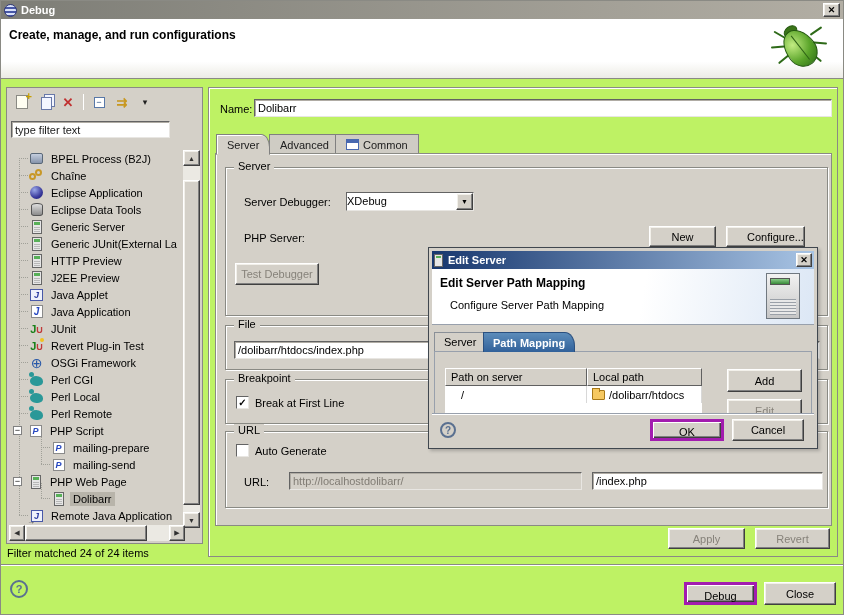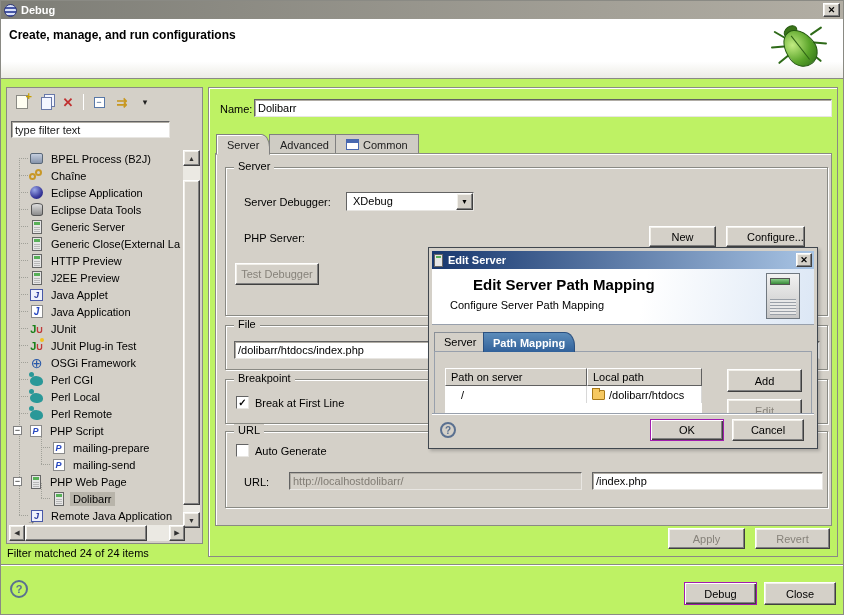--- a/index.html
+++ b/index.html
@@ -2,21 +2,21 @@
 <html><head>
 <meta charset="utf-8">
 <style>
   * { box-sizing: border-box; margin:0; padding:0; }
   body { width:844px; height:615px; font-family:"Liberation Sans",sans-serif; font-size:11px; color:#000; }
   .win { position:relative; width:844px; height:615px; background:#bef264; overflow:hidden; border:1px solid #8a8a84; }
 
   
   .raised { background:#d4d0c8; border:1px solid; border-color:#ffffff #404040 #404040 #ffffff; box-shadow: inset -1px -1px 0 #808080, inset 1px 1px 0 #f2f0ea; }
   .btn { display:flex; align-items:center; justify-content:center; background:#d4d0c8; border:1px solid; border-color:#ffffff #404040 #404040 #ffffff; box-shadow: inset -1px -1px 0 #808080, inset 1px 1px 0 #f2f0ea; font-size:11px; cursor:default; }
-  .btn.default { border:1px solid #a21caf; box-shadow: inset 1px 1px 0 #fff, inset -1px -1px 0 #404040, inset -2px -2px 0 #808080; }
+  .btn.default { border:3px solid #a21caf; box-shadow: inset 1px 1px 0 #fff, inset -1px -1px 0 #404040, inset -2px -2px 0 #808080; align-items: flex-end; }
   .btn.disabled { color:#86827a; }
   .tin { background:#fff; border:1px solid; border-color:#636363 #e8e6e2 #e8e6e2 #636363; box-shadow: inset 1px 1px 0 #b0aca4; font:11px "Liberation Sans",sans-serif; padding:0 3px; }
   .tin.disabled { background:#d4d0c8; color:#807c74; }
   .sunken-box { background:#fff; border:1px solid; border-color:#636363 #e8e6e2 #e8e6e2 #636363; }
 
   
   .titlebar { position:absolute; left:0; top:0; right:0; height:18px; background:linear-gradient(to right,#7d7d76,#b2aea4); display:flex; align-items:center; gap:4px; padding:0 3px; color:#fff; font-weight:bold; }
   .logo { width:13px; height:13px; border-radius:50%; background:repeating-linear-gradient(to bottom,#d8e0f8 0 2px,#4858a8 2px 4px); border:1px solid #303878; flex:none; }
   .win-close { margin-left:auto; width:17px; height:14px; font-size:9px; font-weight:bold; color:#000; }
 
@@ -104,34 +104,34 @@
   .tabcontent { position:absolute; left:6px; top:65px; width:617px; height:373px; border:1px solid #8a8a84; background:#d4d0c8; box-shadow: inset 1px 1px 0 #fff; }
 
   .fs { position:absolute; border:1px solid #8a8a84; box-shadow: inset 1px 1px 0 #fff, 1px 1px 0 #fff; }
   .fs .legend { position:absolute; top:-8px; left:8px; background:#d4d0c8; padding:0 4px; }
   .fs-server { left:9px; top:13px; width:603px; height:149px; }
   .fs-file { left:9px; top:171px; width:603px; height:45px; }
   .fs-bp { left:9px; top:225px; width:603px; height:45px; }
   .fs-url { left:9px; top:277px; width:603px; height:77px; }
 
   .combo { position:absolute; display:flex; background:#fff; border:1px solid; border-color:#636363 #e8e6e2 #e8e6e2 #636363; }
-  .combo .cval { flex:1; padding:2px 6px; white-space:nowrap; overflow:hidden; }
+  .combo .cval { flex:1; padding:2px 0; white-space:nowrap; overflow:hidden; }
   .combo .cbtn { width:17px; flex:none; display:flex; align-items:center; justify-content:center; font-size:7px; }
 
   .cbrow { position:absolute; display:flex; align-items:center; gap:6px; }
   .cb { width:13px; height:13px; display:flex; align-items:center; justify-content:center; font-size:10px; font-weight:bold; }
 
   
   .dialog { position:absolute; left:427px; top:246px; width:390px; height:202px; background:#d4d0c8; border:1px solid #40474f; padding:3px; z-index:10; box-shadow:2px 2px 3px rgba(40,40,40,.25); }
   .dlg-titlebar { height:18px; background:linear-gradient(to right,#17376e,#a8c4e4); color:#fff; font-weight:bold; display:flex; align-items:center; gap:5px; padding:0 2px; }
   .dlg-titlebar .mini-server { width:9px; height:13px; background:#e6e6e6; border:1px solid #666; position:relative; flex:none; }
   .dlg-titlebar .mini-server::before { content:""; position:absolute; left:1px; top:1px; right:1px; height:2px; background:#58b058; }
   .dlg-close { margin-left:auto; width:16px; height:14px; font-size:9px; font-weight:bold; color:#000; }
   .dlg-header { height:56px; background:linear-gradient(100deg,#ffffff 55%,#dce7f5); border-bottom:1px solid #98a0ac; position:relative; }
-  .dlg-header .h { position:absolute; left:8px; top:7px; font-size:15px; font-weight:bold;margin-left:33px; }
+  .dlg-header .h { position:absolute; left:8px; top:7px; font-size:12px; font-weight:bold; }
   .dlg-header .sub { position:absolute; left:18px; top:30px; }
   .tower { position:absolute; right:14px; top:4px; width:34px; height:46px; background:linear-gradient(#f2f2f2,#c6c6c6); border:1px solid #707880; }
   .tower::before { content:""; position:absolute; left:3px; top:4px; width:18px; height:5px; background:linear-gradient(#88cc88,#3a8a3a); border:1px solid #555; }
   .tower::after { content:""; position:absolute; left:3px; bottom:3px; right:3px; height:16px; background:repeating-linear-gradient(to bottom,#9aa0a8 0 1px,#e8e8e8 1px 3px); }
   .dlg-tabs { position:relative; margin:7px 0 0 2px; height:19px; z-index:2; }
   .dtab { position:absolute; top:0; height:19px; display:flex; align-items:center; padding:0 9px; border:1px solid #8a9098; border-bottom:none; background:#d4d0c8; }
   .dtab.active { background:linear-gradient(#5c8cba,#31619a); color:#fff; border-color:#2a5080; border-top-right-radius:10px 14px; height:20px; }
   .dlg-body { position:relative; margin:0 2px; height:62px; border:1px solid #98a0ac; border-bottom:none; overflow:hidden; background:#d4d0c8; }
   .ptable { position:absolute; left:10px; top:16px; width:257px; }
   .prow { display:flex; }
@@ -242,21 +242,21 @@
       <div class="trow lvl1">
           <span class="tic ic-server">
             <i></i>
           </span>
           <span class="tlabel">Generic Server</span>
         </div>
       <div class="trow lvl1">
           <span class="tic ic-server">
             <i></i>
           </span>
-          <span class="tlabel">Generic Close(External La</span>
+          <span class="tlabel">Generic JUnit(External La</span>
         </div>
       <div class="trow lvl1">
           <span class="tic ic-server">
             <i></i>
           </span>
           <span class="tlabel">HTTP Preview</span>
         </div>
       <div class="trow lvl1">
           <span class="tic ic-server">
             <i></i>
@@ -280,21 +280,21 @@
             <i></i>
             <b></b>
           </span>
           <span class="tlabel">JUnit</span>
         </div>
       <div class="trow lvl1">
           <span class="tic ic-junitp">
             <i></i>
             <b></b>
           </span>
-          <span class="tlabel">JUnit Plug-in Test</span>
+          <span class="tlabel">Revert Plug-in Test</span>
         </div>
       <div class="trow lvl1">
           <span class="tic ic-osgi">
             <i></i>
           </span>
           <span class="tlabel">OSGi Framework</span>
         </div>
       <div class="trow lvl1">
           <span class="tic ic-perl">
             <i></i>

